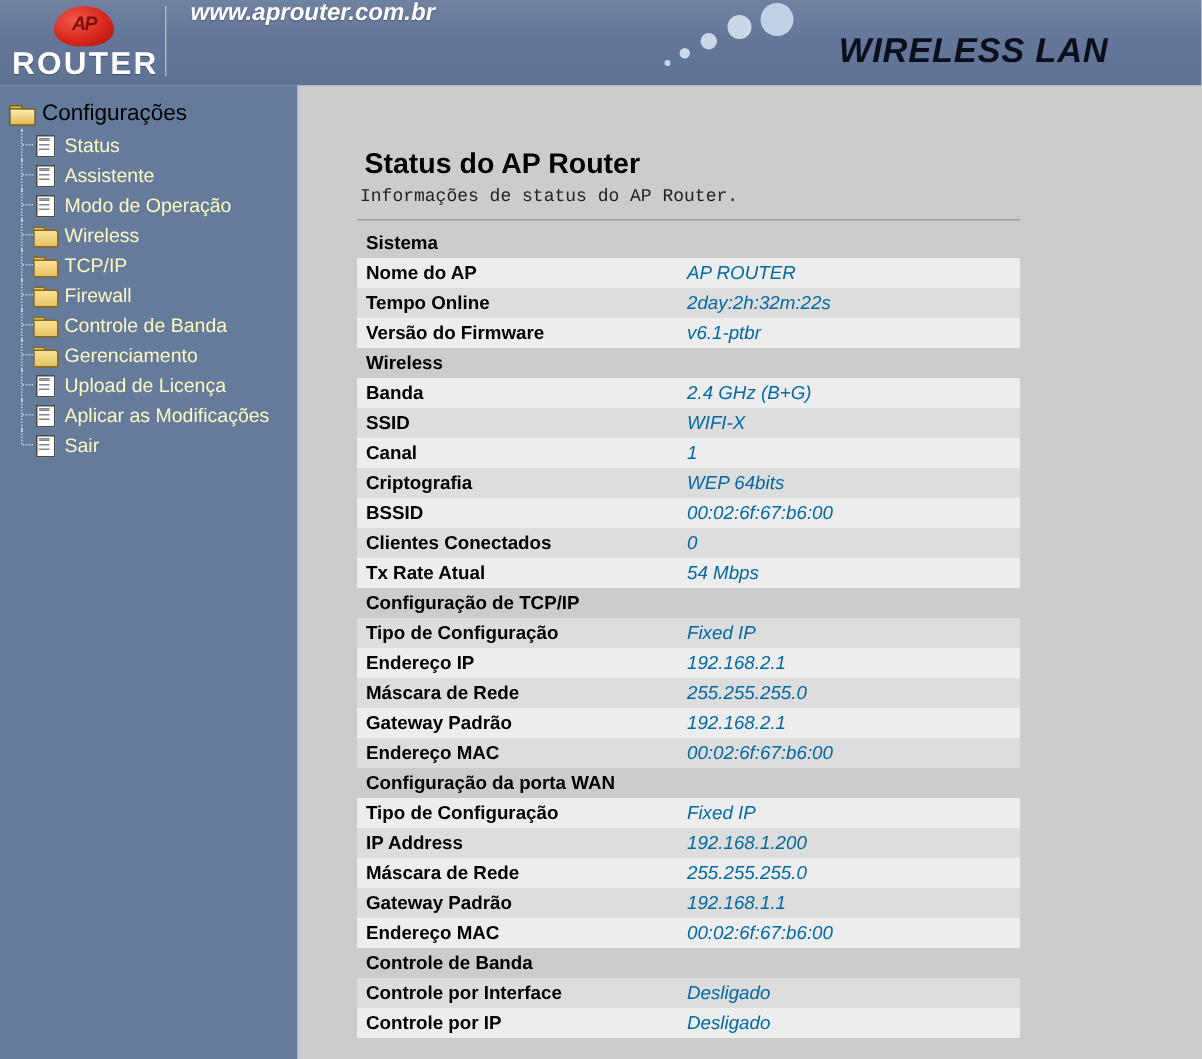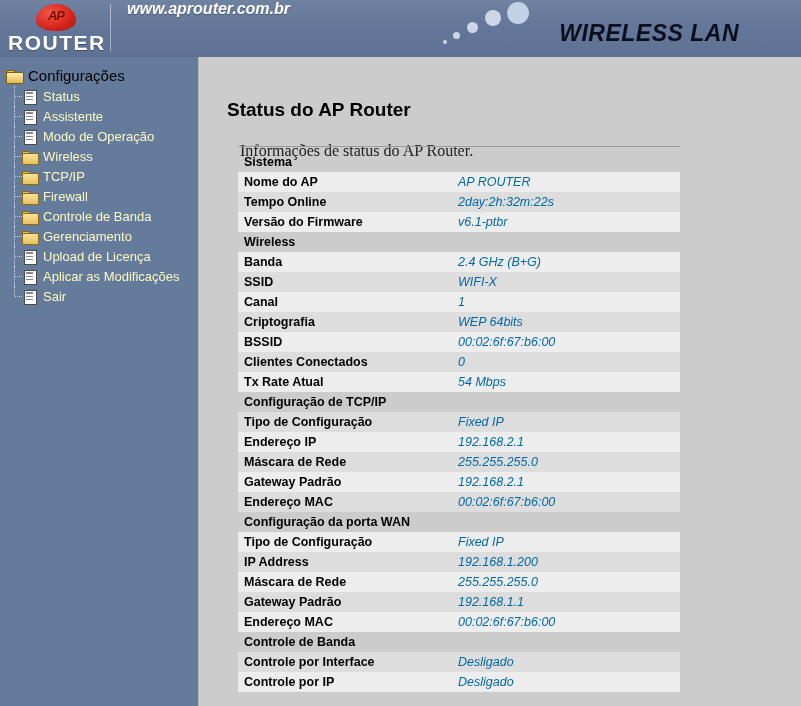--- a/index.html
+++ b/index.html
@@ -167,29 +167,28 @@
 
   
   #content {
     position: absolute; left: 198px; top: 57px;
     width: 603px; height: 649px;
     background: #cccccc;
     border-left: 1px solid #b6b6b6;
     overflow: hidden;
   }
   #page-title {
-    position: absolute; left: 28px; top: 42px;
+    position: absolute; left: 44px; top: 42px;
     font-size: 19px; font-weight: bold; color: #000000;
     font-family: "Liberation Sans", sans-serif;
   }
   #page-subtitle {
     position: absolute; left: 41px; top: 67px;
-    font-size: 16px; color: #222222;
-    font-family: Liberation Serif, serif;
-    margin-top: 18px;
+    font-size: 12px; color: #222222;
+    font-family: Liberation Mono, monospace;
   }
   #title-rule {
     position: absolute; left: 39px; top: 89px;
     width: 442px; height: 1px;
     background: #9b9b9b;
   }
 
   #status-table {
     position: absolute; left: 39px; top: 95px;
     width: 442px;

